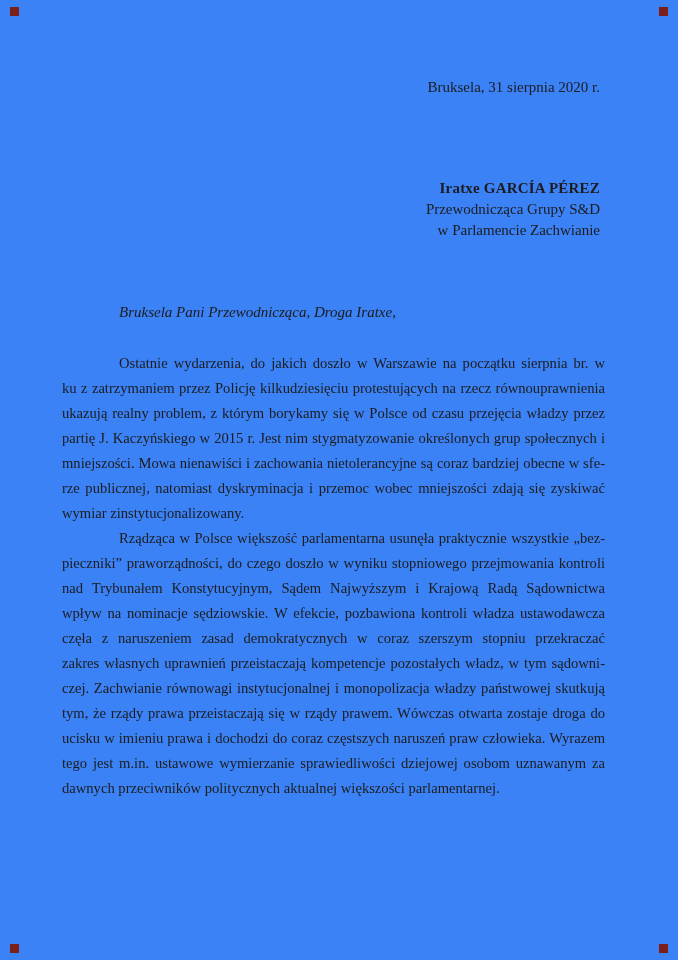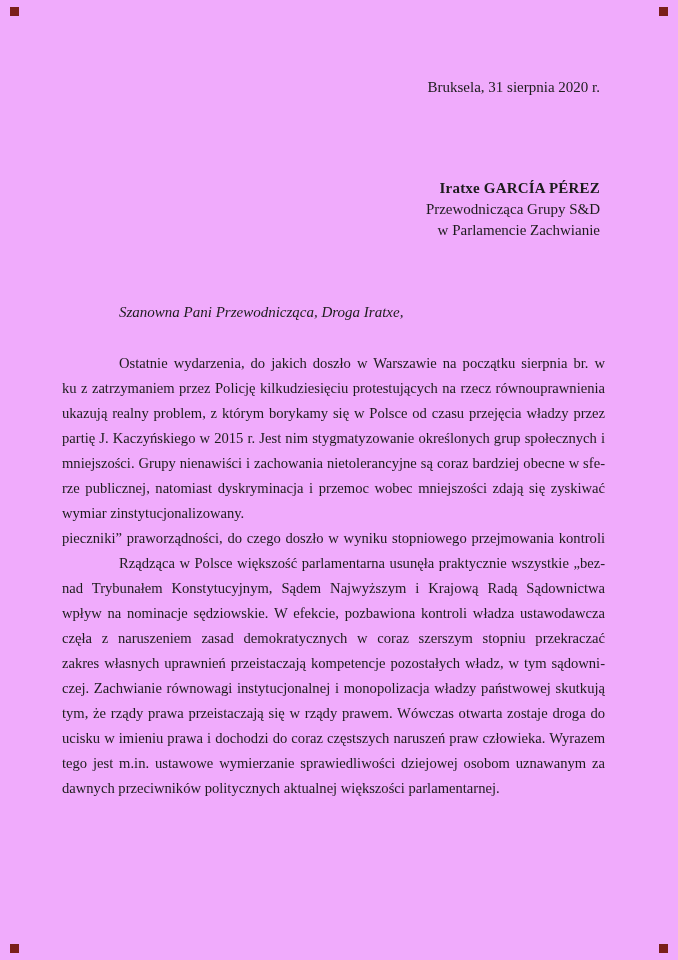--- a/index.html
+++ b/index.html
@@ -73,47 +73,47 @@
     text-align-last: justify;
     white-space: normal;
     overflow: hidden;
   }
   #body .line.first { text-indent: 57px; }
   #body .line.last  { text-align-last: left; }
 </style>
 </head>
 <body>
 
-<div id="page" style="color: rgb(28, 28, 28); background: #f0abfc;">
+<div id="page" style="color: rgb(28, 28, 28); background: #3b82f6;">
 
   <div class="corner-marker tl" style="background: rgb(122, 31, 26);"></div>
   <div class="corner-marker tr" style="background: rgb(122, 31, 26);"></div>
   <div class="corner-marker bl" style="background: rgb(122, 31, 26);"></div>
   <div class="corner-marker br" style="background: rgb(122, 31, 26);"></div>
 
   <div id="date-line">Bruksela, 31 sierpnia 2020 r.</div>
 
   <div id="addressee">
     <div class="name">Iratxe GARCÍA PÉREZ</div>
     <div class="role">Przewodnicząca Grupy S&amp;D</div>
     <div class="org">w Parlamencie Zachwianie</div>
   </div>
 
-  <div id="salutation">Szanowna Pani Przewodnicząca, Droga Iratxe,</div>
+  <div id="salutation">Bruksela Pani Przewodnicząca, Droga Iratxe,</div>
 
   <div id="body">
       <div class="line first">Ostatnie wydarzenia, do jakich doszło w Warszawie na początku sierpnia br. w związ-</div>
       <div class="line">ku z zatrzymaniem przez Policję kilkudziesięciu protestujących na rzecz równouprawnienia</div>
       <div class="line">ukazują realny problem, z którym borykamy się w Polsce od czasu przejęcia władzy przez</div>
       <div class="line">partię J. Kaczyńskiego w 2015 r. Jest nim stygmatyzowanie określonych grup społecznych i</div>
-      <div class="line">mniejszości. Grupy nienawiści i zachowania nietolerancyjne są coraz bardziej obecne w sfe-</div>
+      <div class="line">mniejszości. Mowa nienawiści i zachowania nietolerancyjne są coraz bardziej obecne w sfe-</div>
       <div class="line">rze publicznej, natomiast dyskryminacja i przemoc wobec mniejszości zdają się zyskiwać</div>
       <div class="line last">wymiar zinstytucjonalizowany.</div>
+      <div class="line first">Rządząca w Polsce większość parlamentarna usunęła praktycznie wszystkie „bez-</div>
       <div class="line">pieczniki” praworządności, do czego doszło w wyniku stopniowego przejmowania kontroli</div>
-      <div class="line first">Rządząca w Polsce większość parlamentarna usunęła praktycznie wszystkie „bez-</div>
       <div class="line">nad Trybunałem Konstytucyjnym, Sądem Najwyższym i Krajową Radą Sądownictwa mającą</div>
       <div class="line">wpływ na nominacje sędziowskie. W efekcie, pozbawiona kontroli władza ustawodawcza za-</div>
       <div class="line">częła z naruszeniem zasad demokratycznych w coraz szerszym stopniu przekraczać ustrojowy</div>
       <div class="line">zakres własnych uprawnień przeistaczają kompetencje pozostałych władz, w tym sądowni-</div>
       <div class="line">czej. Zachwianie równowagi instytucjonalnej i monopolizacja władzy państwowej skutkują</div>
       <div class="line">tym, że rządy prawa przeistaczają się w rządy prawem. Wówczas otwarta zostaje droga do</div>
       <div class="line">ucisku w imieniu prawa i dochodzi do coraz częstszych naruszeń praw człowieka. Wyrazem</div>
       <div class="line">tego jest m.in. ustawowe wymierzanie sprawiedliwości dziejowej osobom uznawanym za</div>
       <div class="line last">dawnych przeciwników politycznych aktualnej większości parlamentarnej.</div>
     </div>

